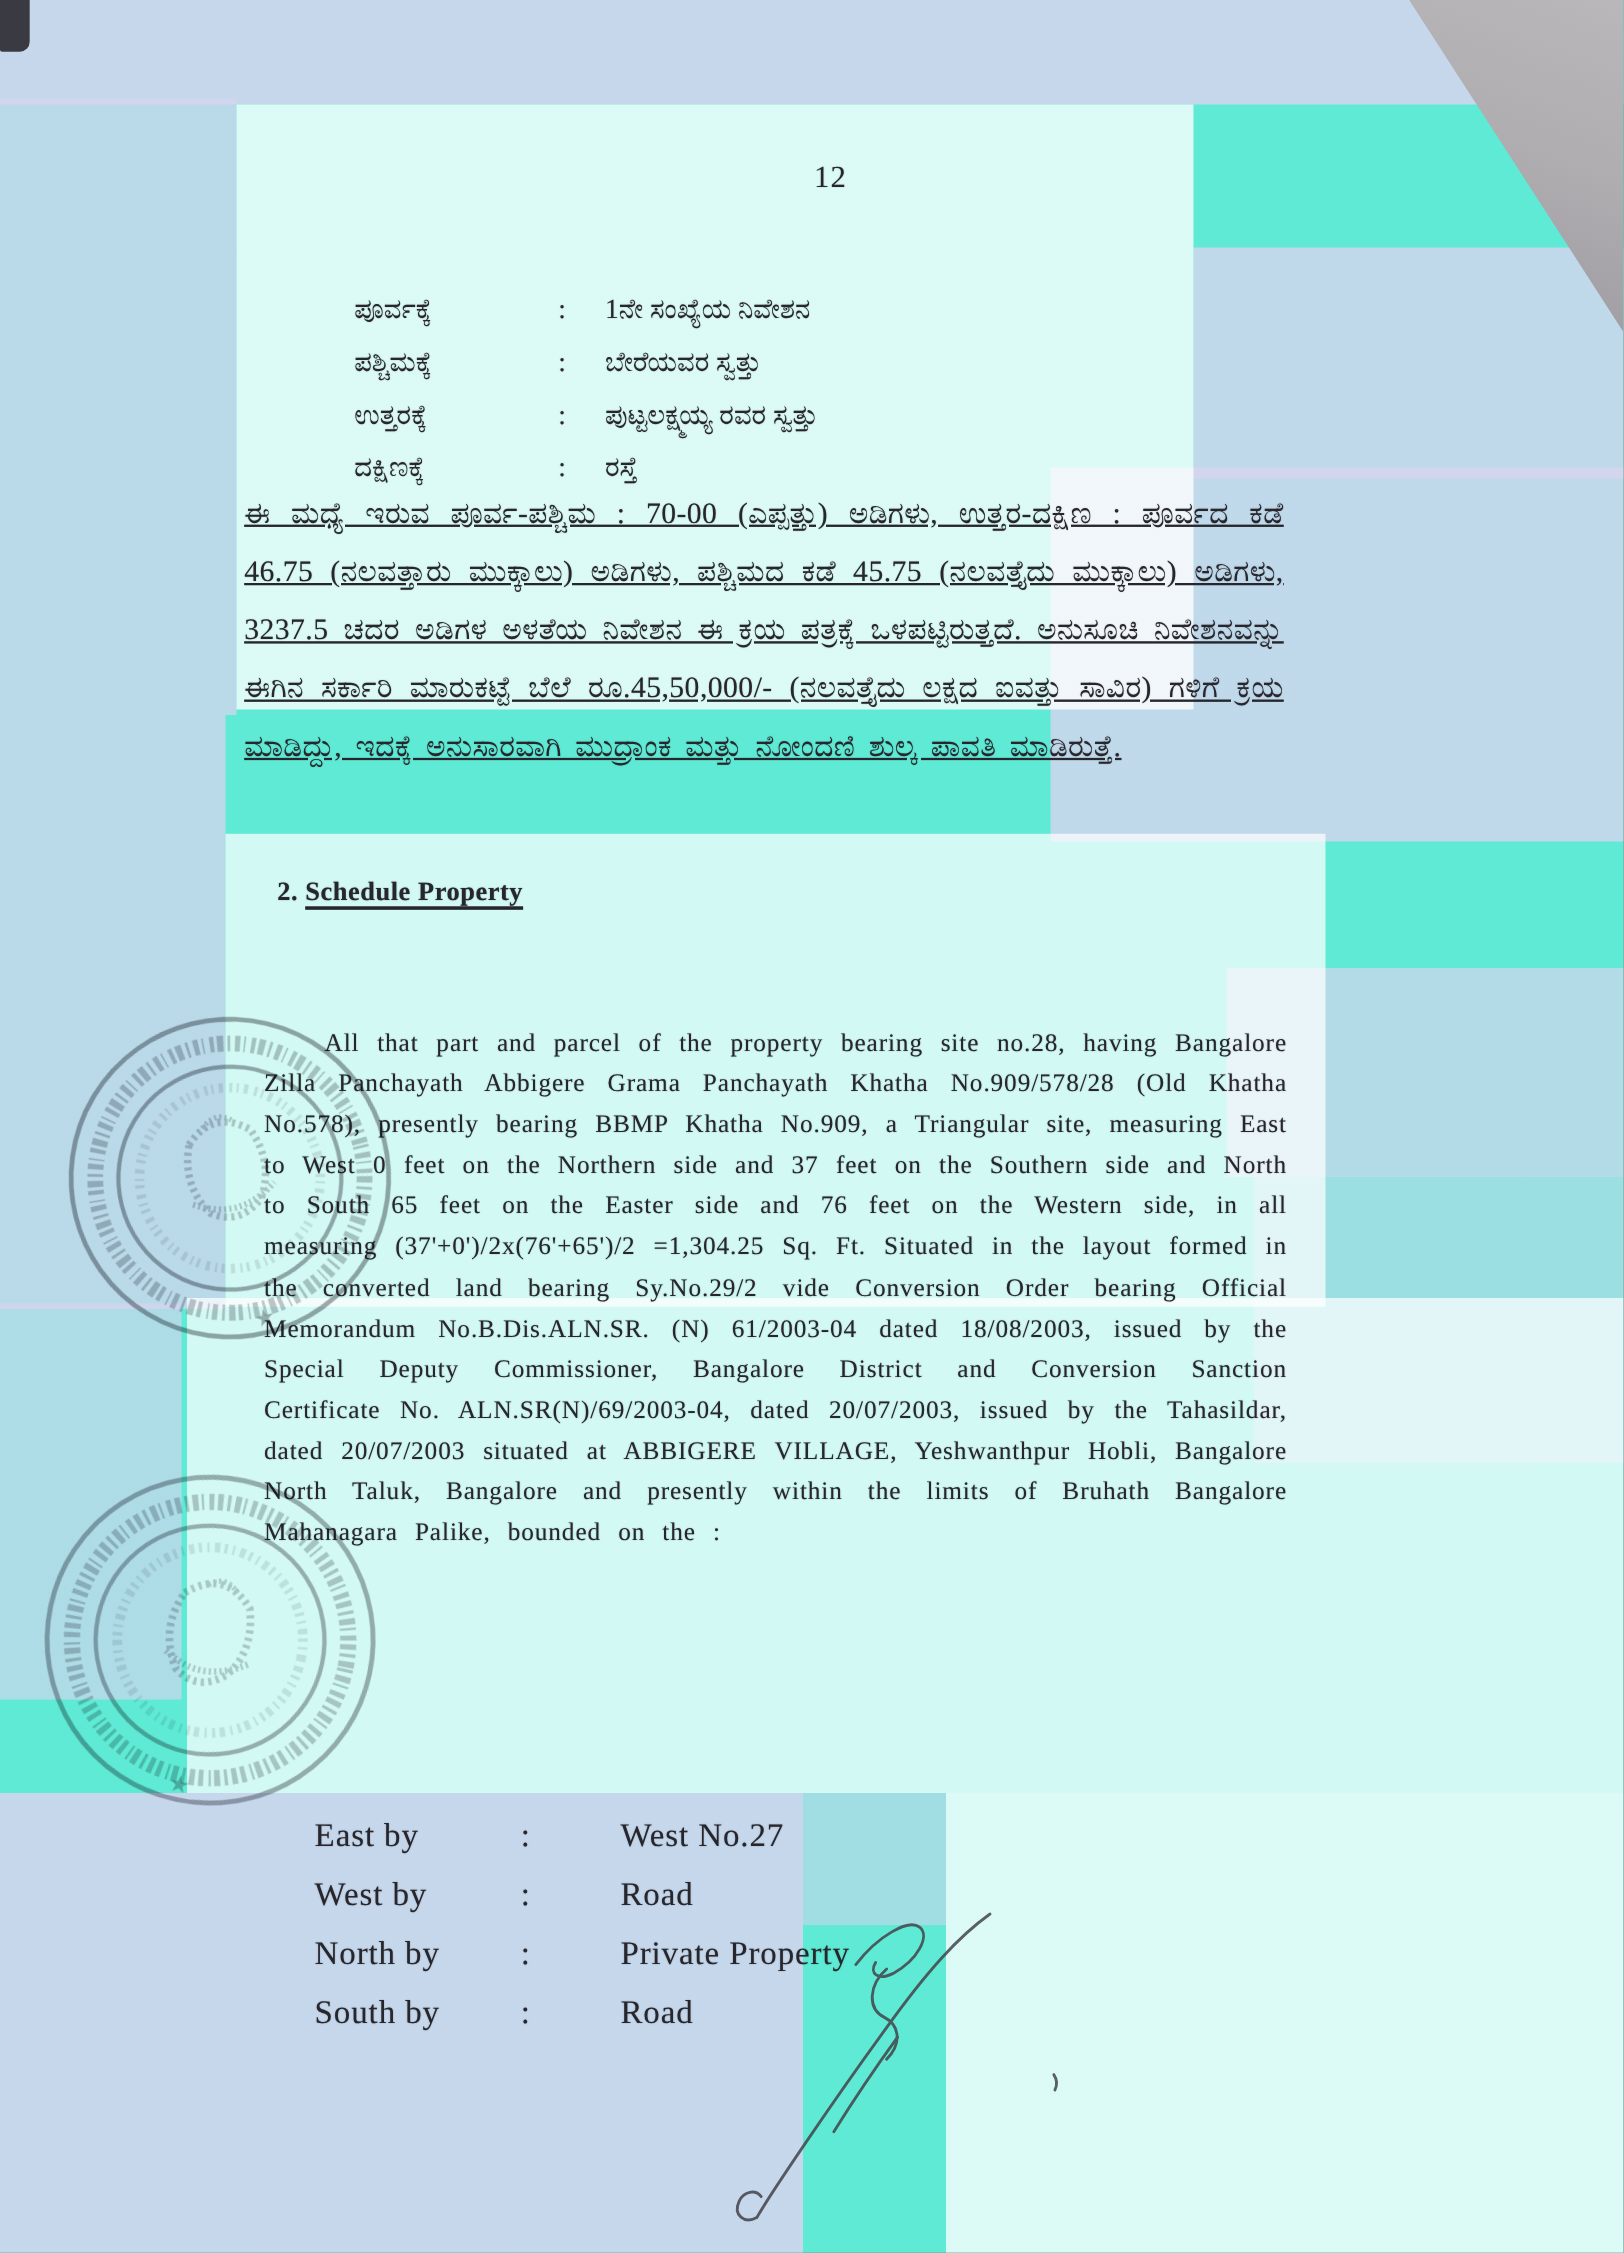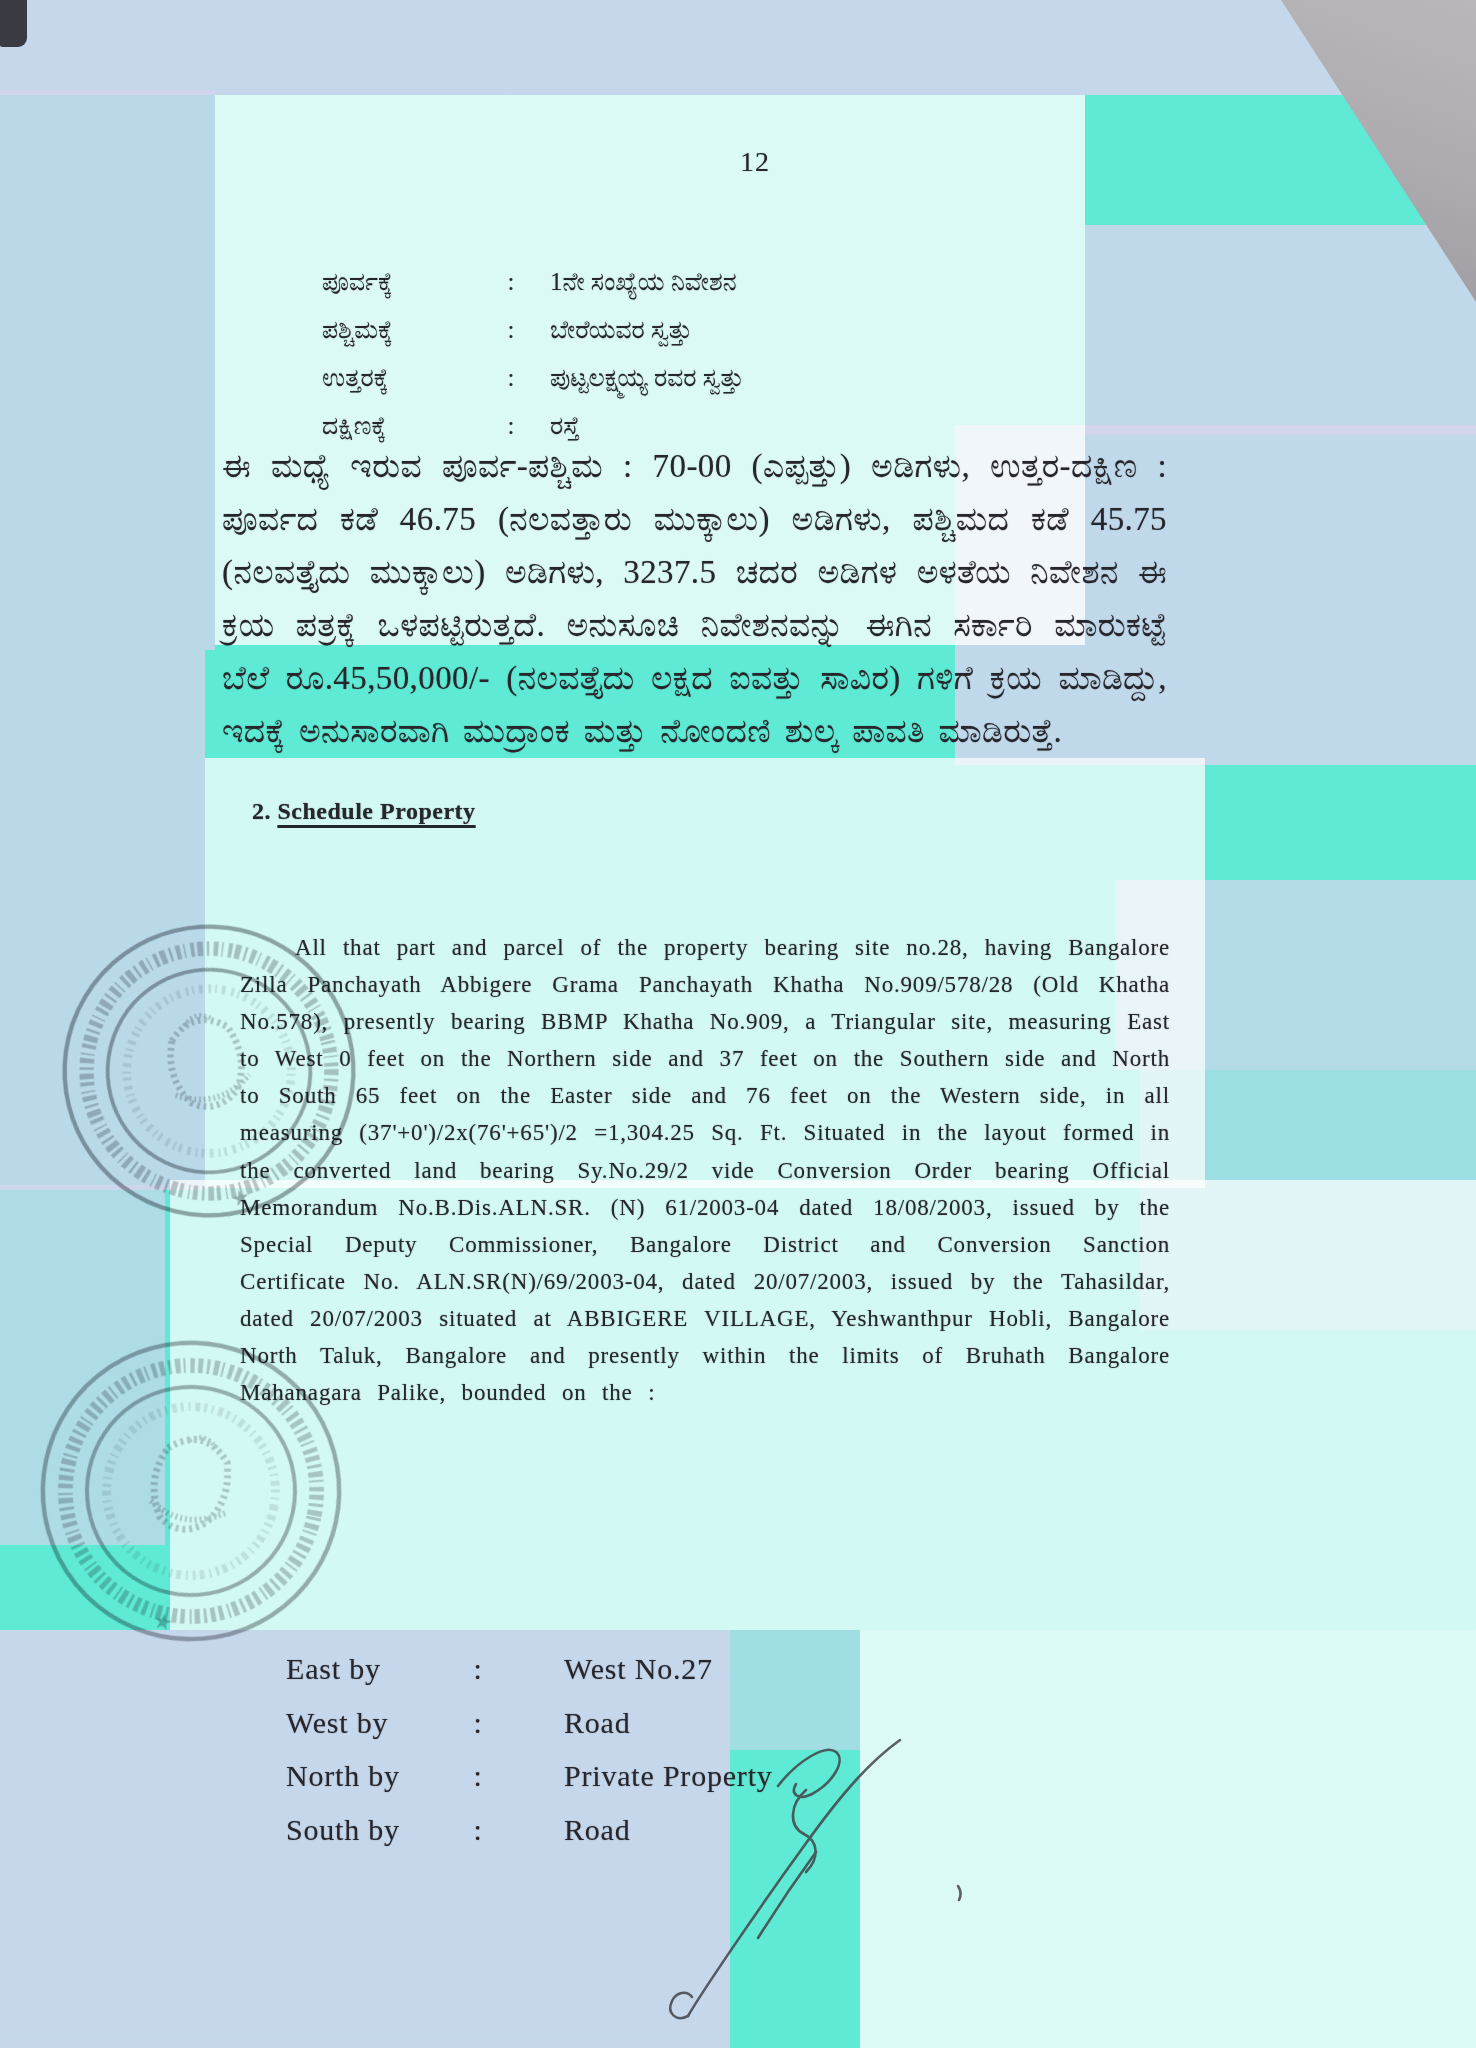--- a/index.html
+++ b/index.html
@@ -79,23 +79,24 @@
   }
   .kn-table { position:absolute; left:310px; top:268px;margin-left:12px; }
   .kn-row {
     display:grid; grid-template-columns:150px 78px auto;
     height:48px; font-size:25px; align-items:baseline;
     text-shadow:0 0 1.2px rgba(38,38,44,.4);
   }
   .kn-colon { text-align:center; }
   .kn-para {
     position:absolute; left:222px; top:440px; width:945px; margin:0;
-    font-size:33px; line-height:53px; text-align:justify;
+    font-size:27px; line-height:53px; text-align:justify;
     letter-spacing:.4px; word-spacing:5px;
     text-shadow:0 0 1.2px rgba(38,38,44,.4);
+    text-decoration:underline;
   }
   .heading {
     position:absolute; left:252px; top:798px; margin:0;
     font-size:24px; font-weight:bold; letter-spacing:.5px;
     text-shadow:0 0 1.2px rgba(20,20,25,.5);
   }
   .heading .underlined {
     text-decoration:underline;
     text-decoration-thickness:3px;
     text-underline-offset:6px;

